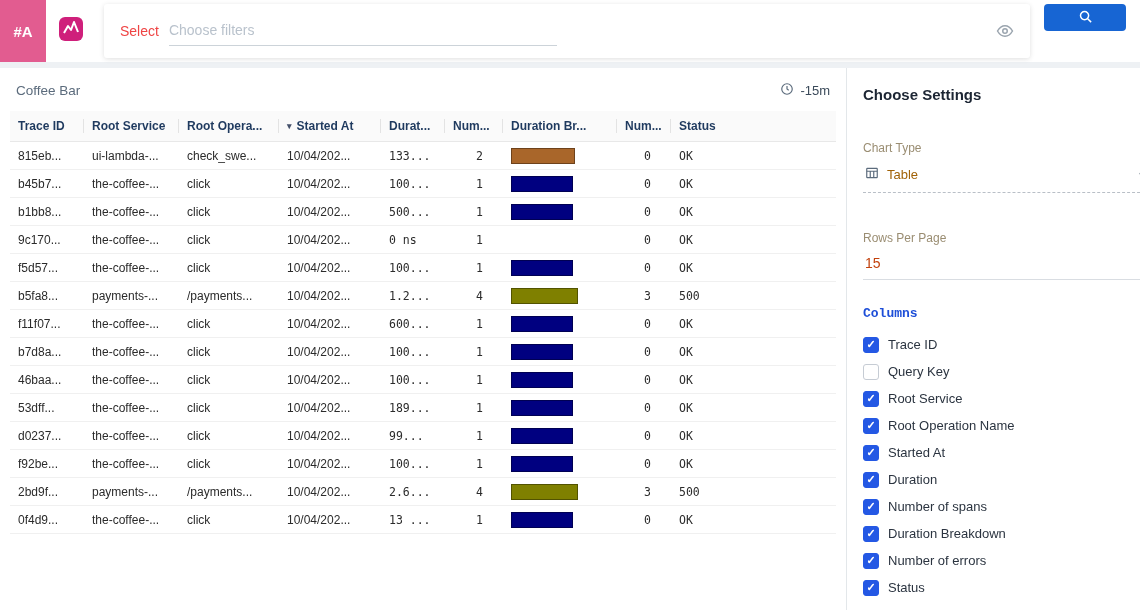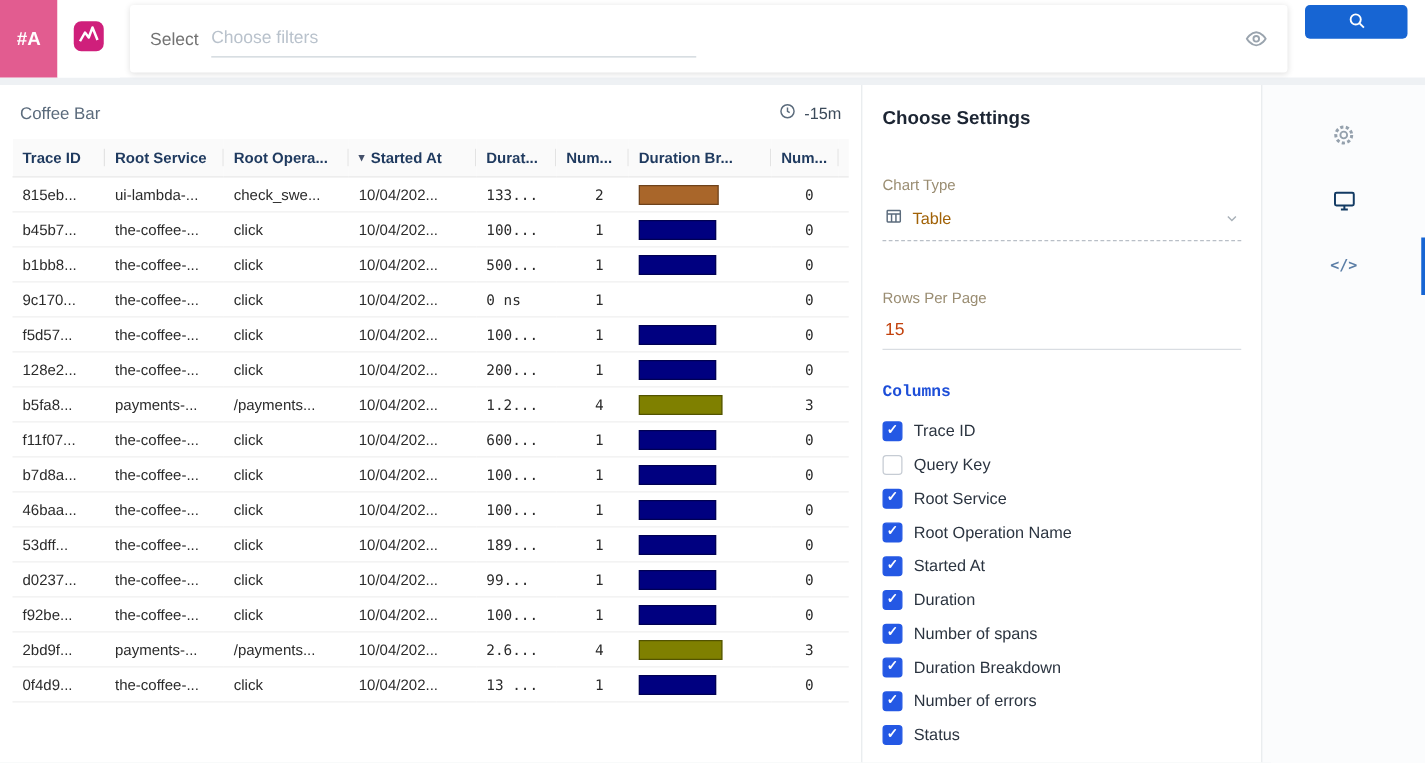--- a/index.html
+++ b/index.html
@@ -16,33 +16,33 @@
   .logo-tile {
     width:46px; background:#e25c90; color:#fff; font-weight:bold; font-size:15px;
     display:flex; align-items:center; justify-content:center; flex:none;
   }
   .brand-tile { width:50px; background:#fff; display:flex; align-items:center; justify-content:center; flex:none; }
   .filter-card {
     margin:4px 0 4px 8px; width:926px; background:#fff;
     box-shadow:0 1px 5px rgba(0,0,0,0.13); border-radius:3px;
     display:flex; align-items:center; padding:0 16px;
   }
-  .select-label { color:#737373; font-size:14px; margin-right:10px; }
+  .select-label { color:#ef4444; font-size:14px; margin-right:10px; }
   .filter-input { width:388px; border-bottom:1px solid #ccd3d9; padding:4px 0 6px; cursor:text; }
   .placeholder { color:#b9c2cc; font-size:14px; }
   .eye-btn { margin-left:auto; cursor:pointer; display:flex; align-items:center; }
   .search-btn {
     position:absolute; top:4px; right:14px; width:82px; height:27px;
     background:#1765d3; border:none; border-radius:4px;
     display:flex; align-items:center; justify-content:center; cursor:pointer;
   }
 
   
   .main { display:flex; height:542px; margin-top:6px; }
-  .panel-left { width:690px; background:#fff; border-right:1px solid #e3e7ea; padding:10px 10px 0; flex:none; }
+  .panel-left { width:847px; background:#fff; border-right:1px solid #e3e7ea; padding:10px 10px 0; flex:none; }
   .panel-head { display:flex; align-items:center; justify-content:space-between; padding:4px 6px 12px 6px; }
   .panel-title { color:#5b6b7c; font-size:13.5px; }
   .time-range { display:flex; align-items:center; gap:6px; color:#3b4a5a; font-size:13px; font-weight:500; cursor:pointer; }
 
   
   table { width:100%; border-collapse:collapse; table-layout:fixed; font-size:12px; color:#2b2b2b; }
   thead th {
     background:#fafafa; color:#1f3a5f; font-weight:700; text-align:left;
     padding:8px 8px; border-bottom:1px solid #e8e8e8; position:relative; font-size:12px;
     white-space:nowrap; overflow:hidden; cursor:pointer;
@@ -215,31 +215,20 @@
     <td>the-coffee-...</td>
     <td>click</td>
     <td>10/04/202...</td>
     <td class="mono">100...</td>
     <td class="mono num">1</td>
     <td><span class="dbar" style="background: rgb(0, 0, 128); width: 62px;"></span></td>
     <td class="mono num">0</td>
     <td class="mono">OK</td>
   </tr>
           <tr>
-    <td>128e2...</td>
-    <td>the-coffee-...</td>
-    <td>click</td>
-    <td>10/04/202...</td>
-    <td class="mono">200...</td>
-    <td class="mono num">1</td>
-    <td><span class="dbar" style="background: rgb(0, 0, 128); width: 62px;"></span></td>
-    <td class="mono num">0</td>
-    <td class="mono">OK</td>
-  </tr>
-          <tr>
     <td>b5fa8...</td>
     <td>payments-...</td>
     <td>/payments...</td>
     <td>10/04/202...</td>
     <td class="mono">1.2...</td>
     <td class="mono num">4</td>
     <td><span class="dbar" style="background: rgb(127, 128, 0); width: 67px;"></span></td>
     <td class="mono num">3</td>
     <td class="mono">500</td>
   </tr>

